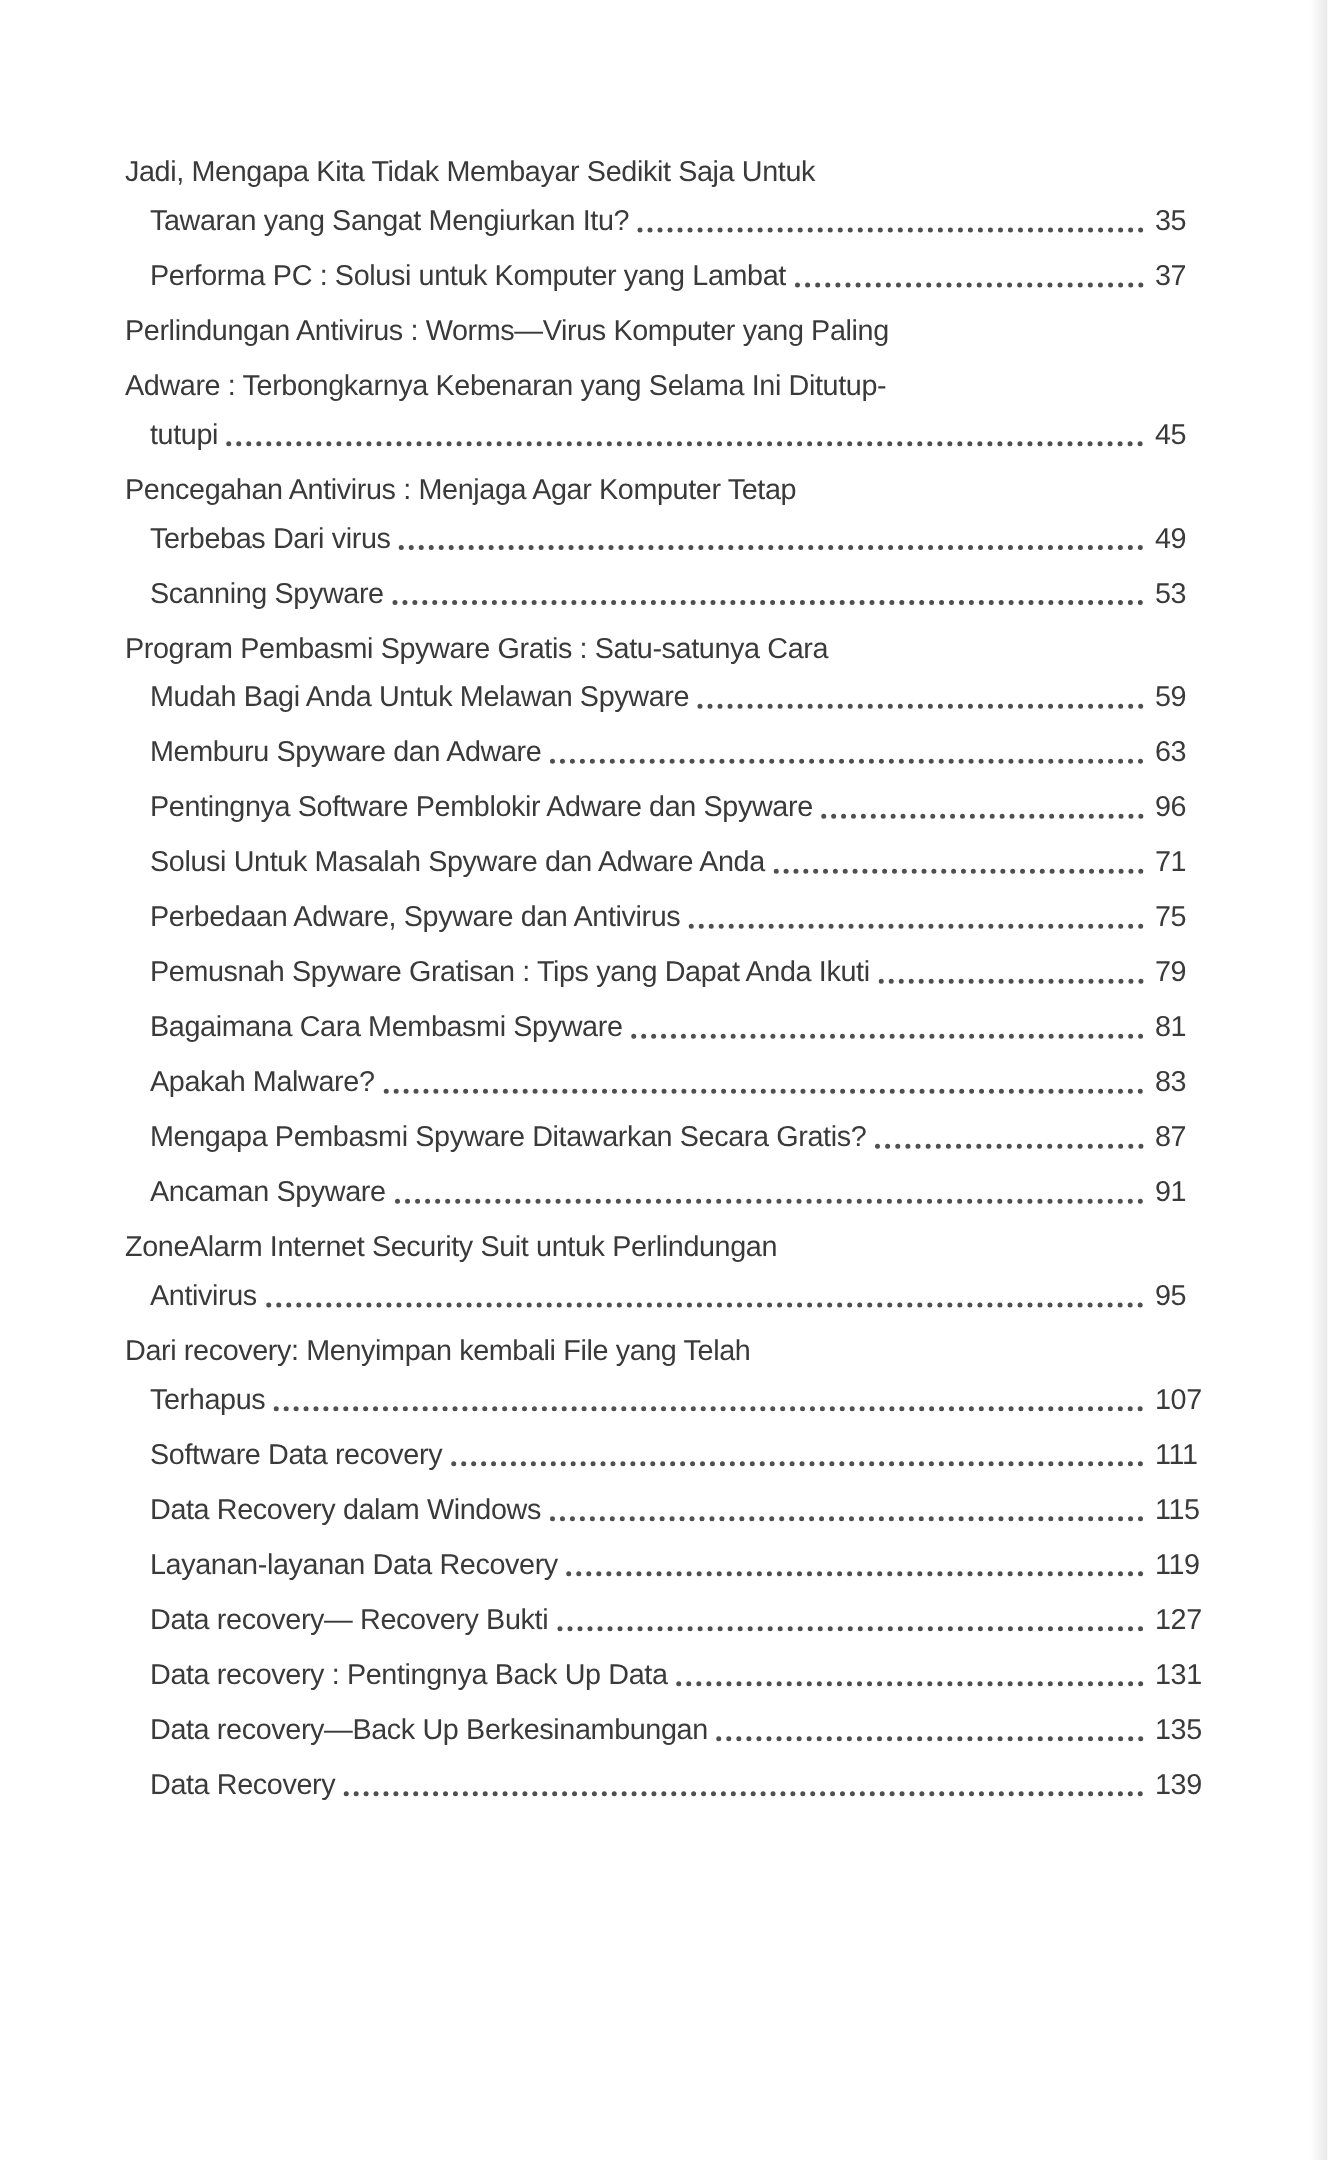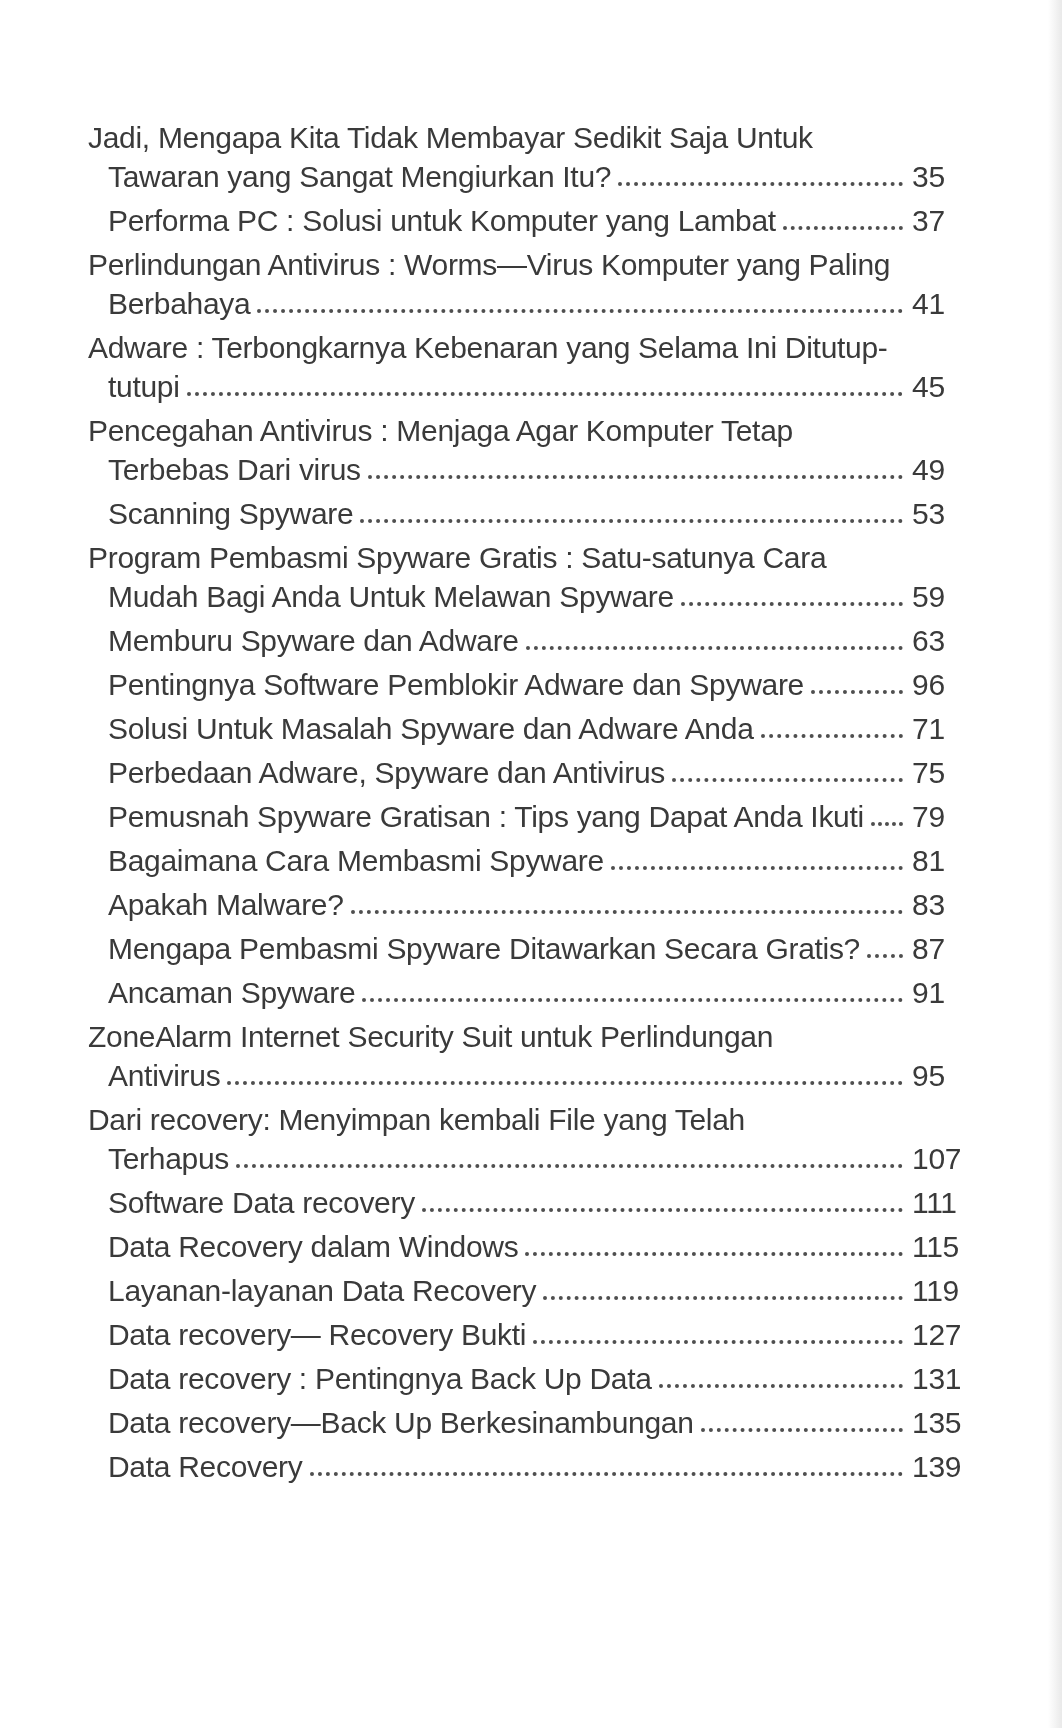--- a/index.html
+++ b/index.html
@@ -23,25 +23,25 @@
     background: var(--bg);
   }
   .scan-edge-right {
     position: absolute;
     top: 0; right: 0;
     width: 14px; height: 100%;
     background: linear-gradient(to right, rgba(0,0,0,0), var(--edge));
   }
   .toc {
     position: absolute;
-    left: 88px;
+    left: 100px;
     top: 118px;
     width: 876px;
     color: var(--text-color);
-    font-size: 30px;
+    font-size: 23px;
     line-height: 39px;
     letter-spacing: -0.3px;
   }
   .entry { margin-bottom: 5px; }
   .entry .line { white-space: nowrap; }
   .entry .line.leader-line {
     display: flex;
     align-items: flex-end;
     margin-left: 20px;
   }
@@ -75,25 +75,20 @@
       </div>
       <div class="entry">
         <div class="line leader-line">
           <span class="text">Performa PC : Solusi untuk Komputer yang Lambat</span>
           <span class="leader"></span>
           <span class="page-num">37</span>
         </div>
       </div>
       <div class="entry">
         <div class="line"><span class="text">Perlindungan Antivirus : Worms—Virus Komputer yang Paling</span></div>
-        <div class="line leader-line">
-          <span class="text">Berbahaya</span>
-          <span class="leader"></span>
-          <span class="page-num">41</span>
-        </div>
       </div>
       <div class="entry">
         <div class="line"><span class="text">Adware : Terbongkarnya Kebenaran yang Selama Ini Ditutup-</span></div>
         <div class="line leader-line">
           <span class="text">tutupi</span>
           <span class="leader"></span>
           <span class="page-num">45</span>
         </div>
       </div>
       <div class="entry">

